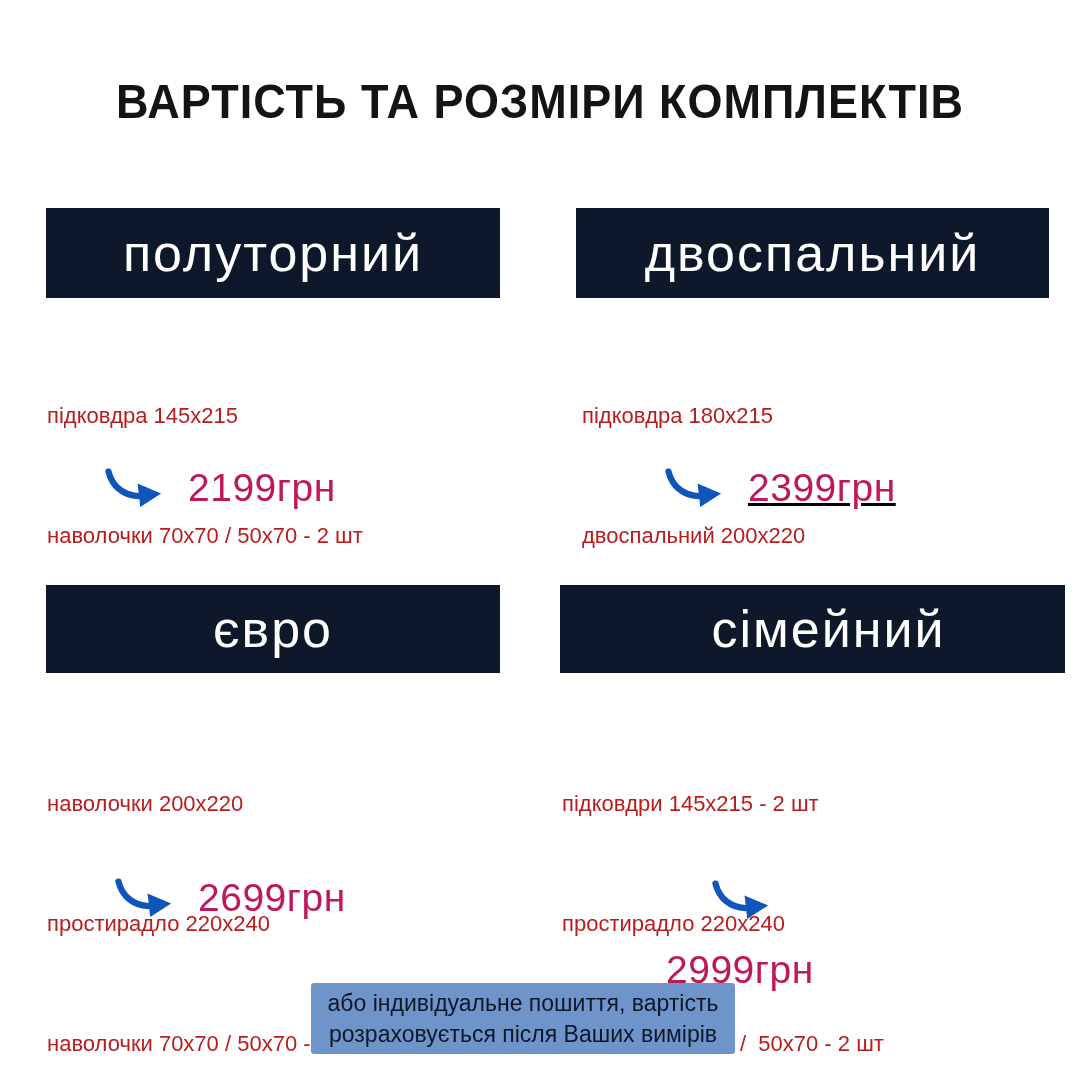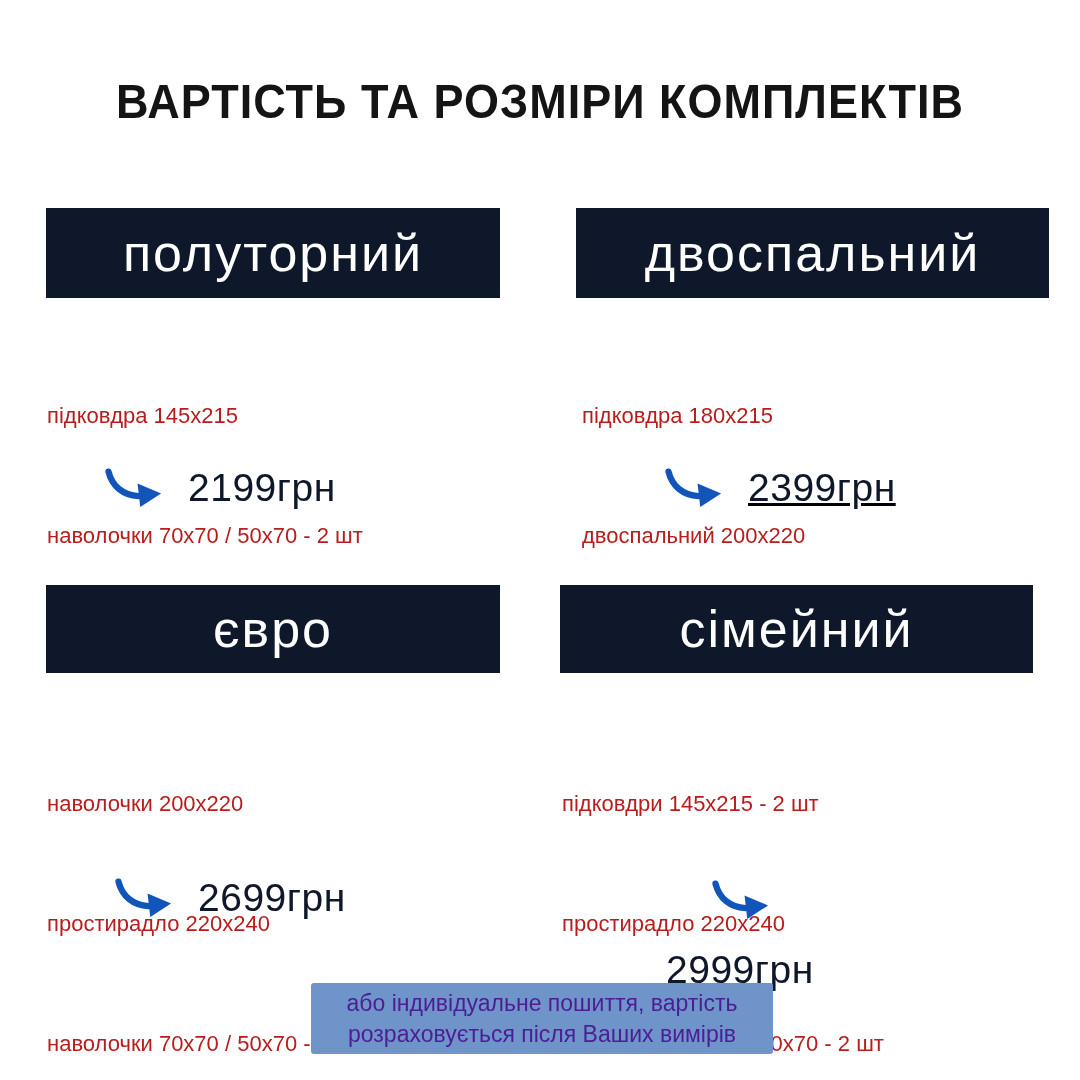--- a/index.html
+++ b/index.html
@@ -34,21 +34,21 @@
     align-items: center;
     justify-content: center;
     color: #ffffff;
     font-size: 52px;
     letter-spacing: 2px;
     font-weight: 400;
   }
   .banner.c0r0 { left: 46px;  top: 208px; width: 454px; height: 90px; }
   .banner.c1r0 { left: 576px; top: 208px; width: 473px; height: 90px; }
   .banner.c0r1 { left: 46px;  top: 585px; width: 454px; height: 88px; text-align: center; }
-  .banner.c1r1 { left: 560px; top: 585px; width: 473px; height: 88px; }
+  .banner.c1r1 { left: 560px; top: 585px; width: 473px; height: 88px; padding-left: 32px; }
   .spec-list {
     position: absolute;
     color: #b91c1c;
     font-size: 22px;
     line-height: 40px;
     white-space: pre;
   }
   .spec-list.c0r0 { left: 47px;  top: 316px; }
   .spec-list.c1r0 { left: 562px; top: 316px; margin-left: 20px; }
   .spec-list.c0r1 { left: 47px;  top: 704px; }
@@ -58,41 +58,41 @@
     display: flex;
     align-items: center;
     gap: 26px;
   }
   .price-row.c0r0 { left: 104px; top: 466px; }
   .price-row.c1r0 { left: 664px; top: 466px; text-decoration: underline; }
   .price-row.c0r1 { left: 114px; top: 876px; }
   .price-row.c1r1 { left: 666px; top: 878px; flex-direction: column; }
   .price-text {
     font-size: 39px;
-    color: #0f172a;
+    color: #be185d;
     letter-spacing: 0.5px;
   }
   .arrow-icon {
     width: 58px;
     height: 44px;
     flex: 0 0 auto;
   }
   .note-box {
     position: absolute;
     left: 311px;
     top: 983px;
-    width: 462px;
+    width: 424px;
     height: 71px;
     background: #6f94c9;
     border-radius: 3px;
     display: flex;
     flex-direction: column;
     align-items: center;
     justify-content: center;
-    color: #4c1d95;
+    color: #0f172a;
     font-size: 23px;
     line-height: 31px;
     text-align: center;
   }
 </style>
 </head>
 <body>
 
 <div class="canvas">
 

